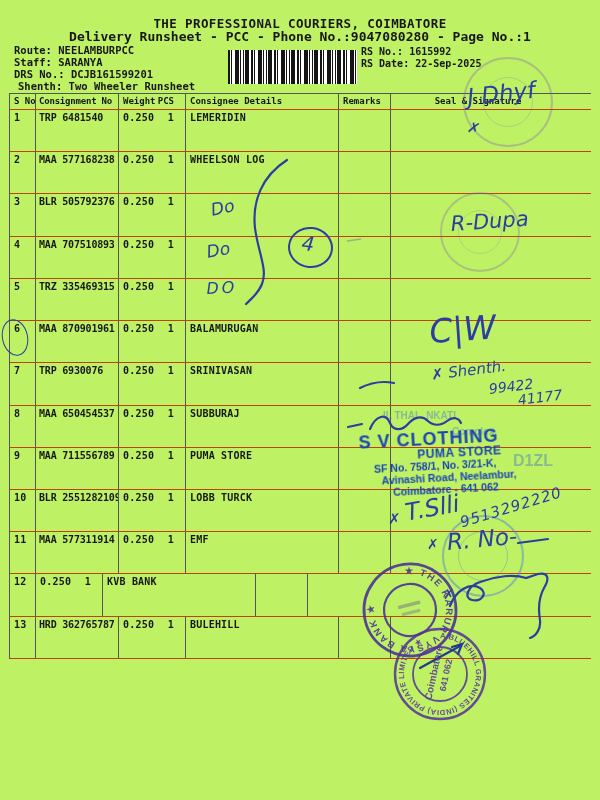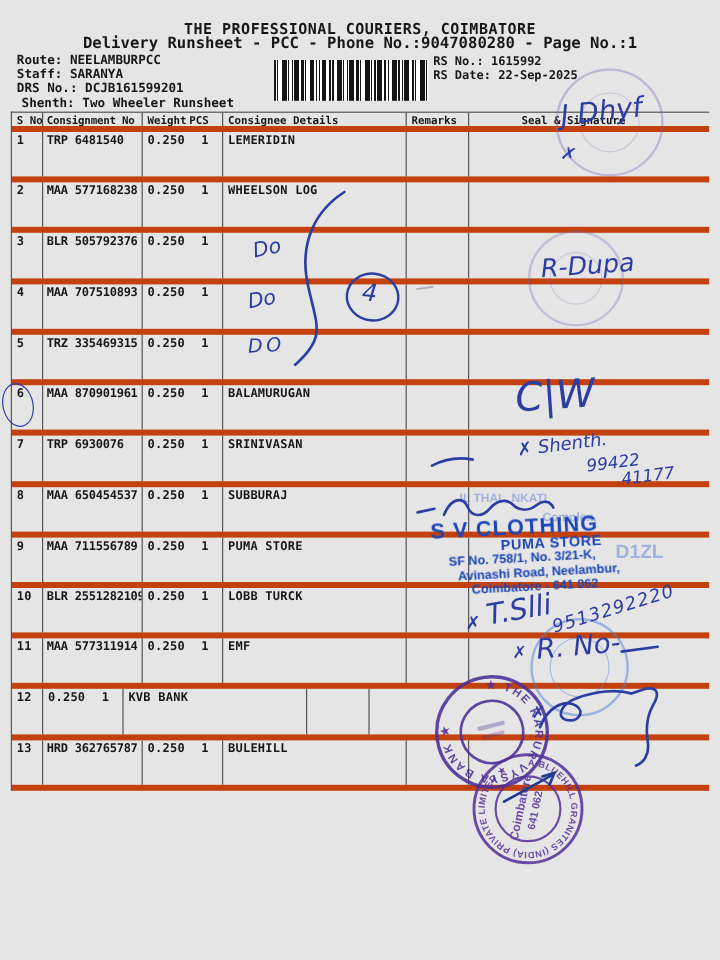--- a/index.html
+++ b/index.html
@@ -1,35 +1,35 @@
 <!DOCTYPE html>
 <html><head>
 <meta charset="utf-8">
 <style>
   * { margin:0; padding:0; box-sizing:border-box; }
   html,body { background:#ffffff; }
   .page {
-    position:relative; width:600px; height:800px; background:#e5e5e5;
+    position:relative; width:600px; height:800px; background:#bef264;
     font-family:"DejaVu Sans Mono", monospace; color:#171717; overflow:hidden;
   }
   .abs { position:absolute; }
   .title { top:16px; left:0; width:100%; text-align:center; font-size:12.5px; font-weight:bold; letter-spacing:.4px; }
   .subtitle { top:29px; left:0; width:100%; text-align:center; font-size:13px; font-weight:bold; }
   .meta { font-size:10.5px; font-weight:bold; white-space:pre; }
   .rs { font-size:10px; font-weight:bold; white-space:pre; }
   .barcode {
     left:228px; top:50px; width:129px; height:34px;
     background:repeating-linear-gradient(90deg,
       #141414 0 2px, #fff 2px 3px, #141414 3px 4px, #fff 4px 7px,
       #141414 7px 11px, #fff 11px 12px, #141414 12px 13px, #fff 13px 15px,
       #141414 15px 16px, #fff 16px 17px, #141414 17px 21px, #fff 21px 23px);
   }
   
   .dtable { left:9px; top:93px; width:582px; border-left:1px solid #555; border-top:1px solid #555; }
-  .thead, .trow { display:flex; border-bottom:5px solid #c2410c; }
+  .thead, .trow { display:flex; border-bottom:1px solid #c2410c; }
   .thead { height:16px; font-size:9px; font-weight:bold; }
   .trow  { height:42.23px; font-size:10px; font-weight:bold; letter-spacing:.2px; }
   .cell { border-right:1px solid #555; padding:2px 0 0 4px; overflow:hidden; white-space:pre; }
   .c-sno        { width:26px; }
   .c-consignment{ width:83px; padding-left:3px; letter-spacing:-0.2px; }
   .c-weight     { width:67px; display:flex; justify-content:space-between; padding-right:11px; }
   .c-consignee  { width:153px; }
   .c-remarks    { width:52px; }
   .c-seal       { width:200px; border-right:none; }
   .thead .c-seal{ text-align:center; padding-right:30px; }

